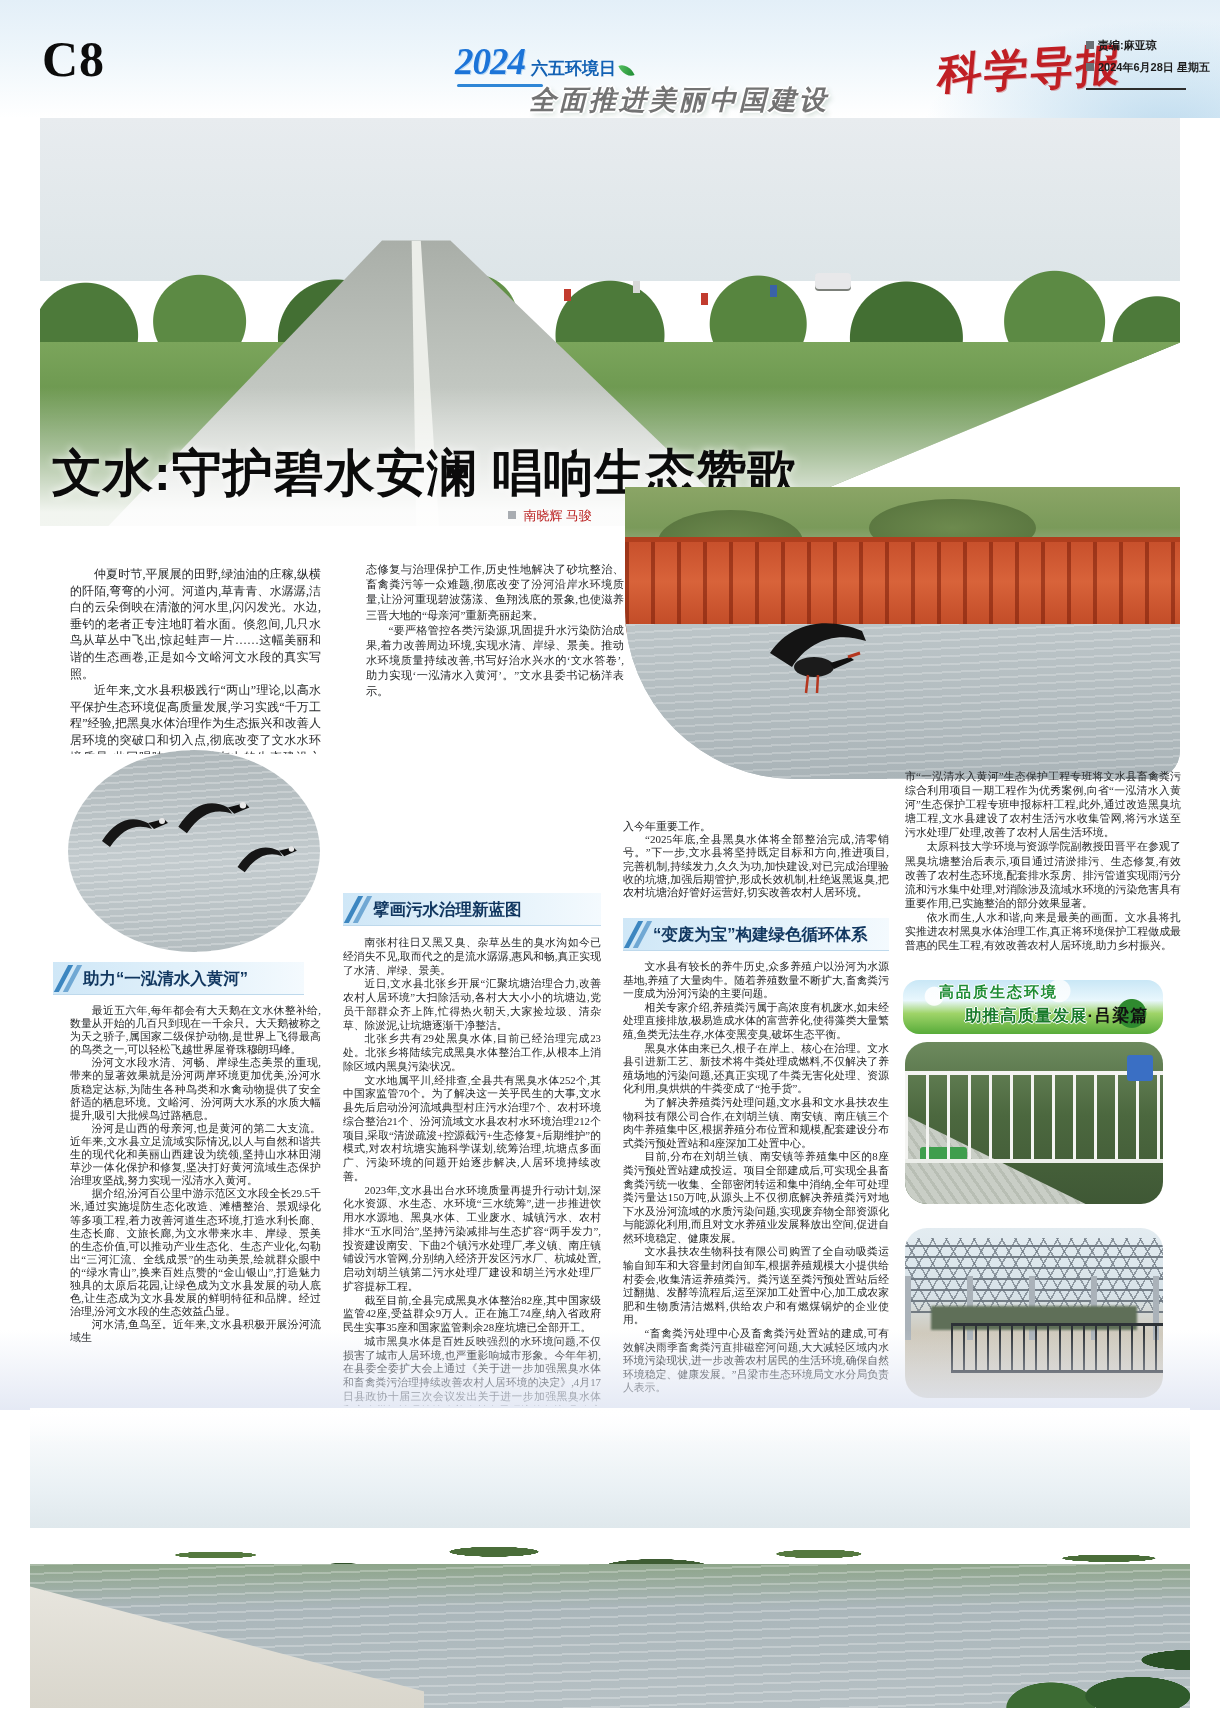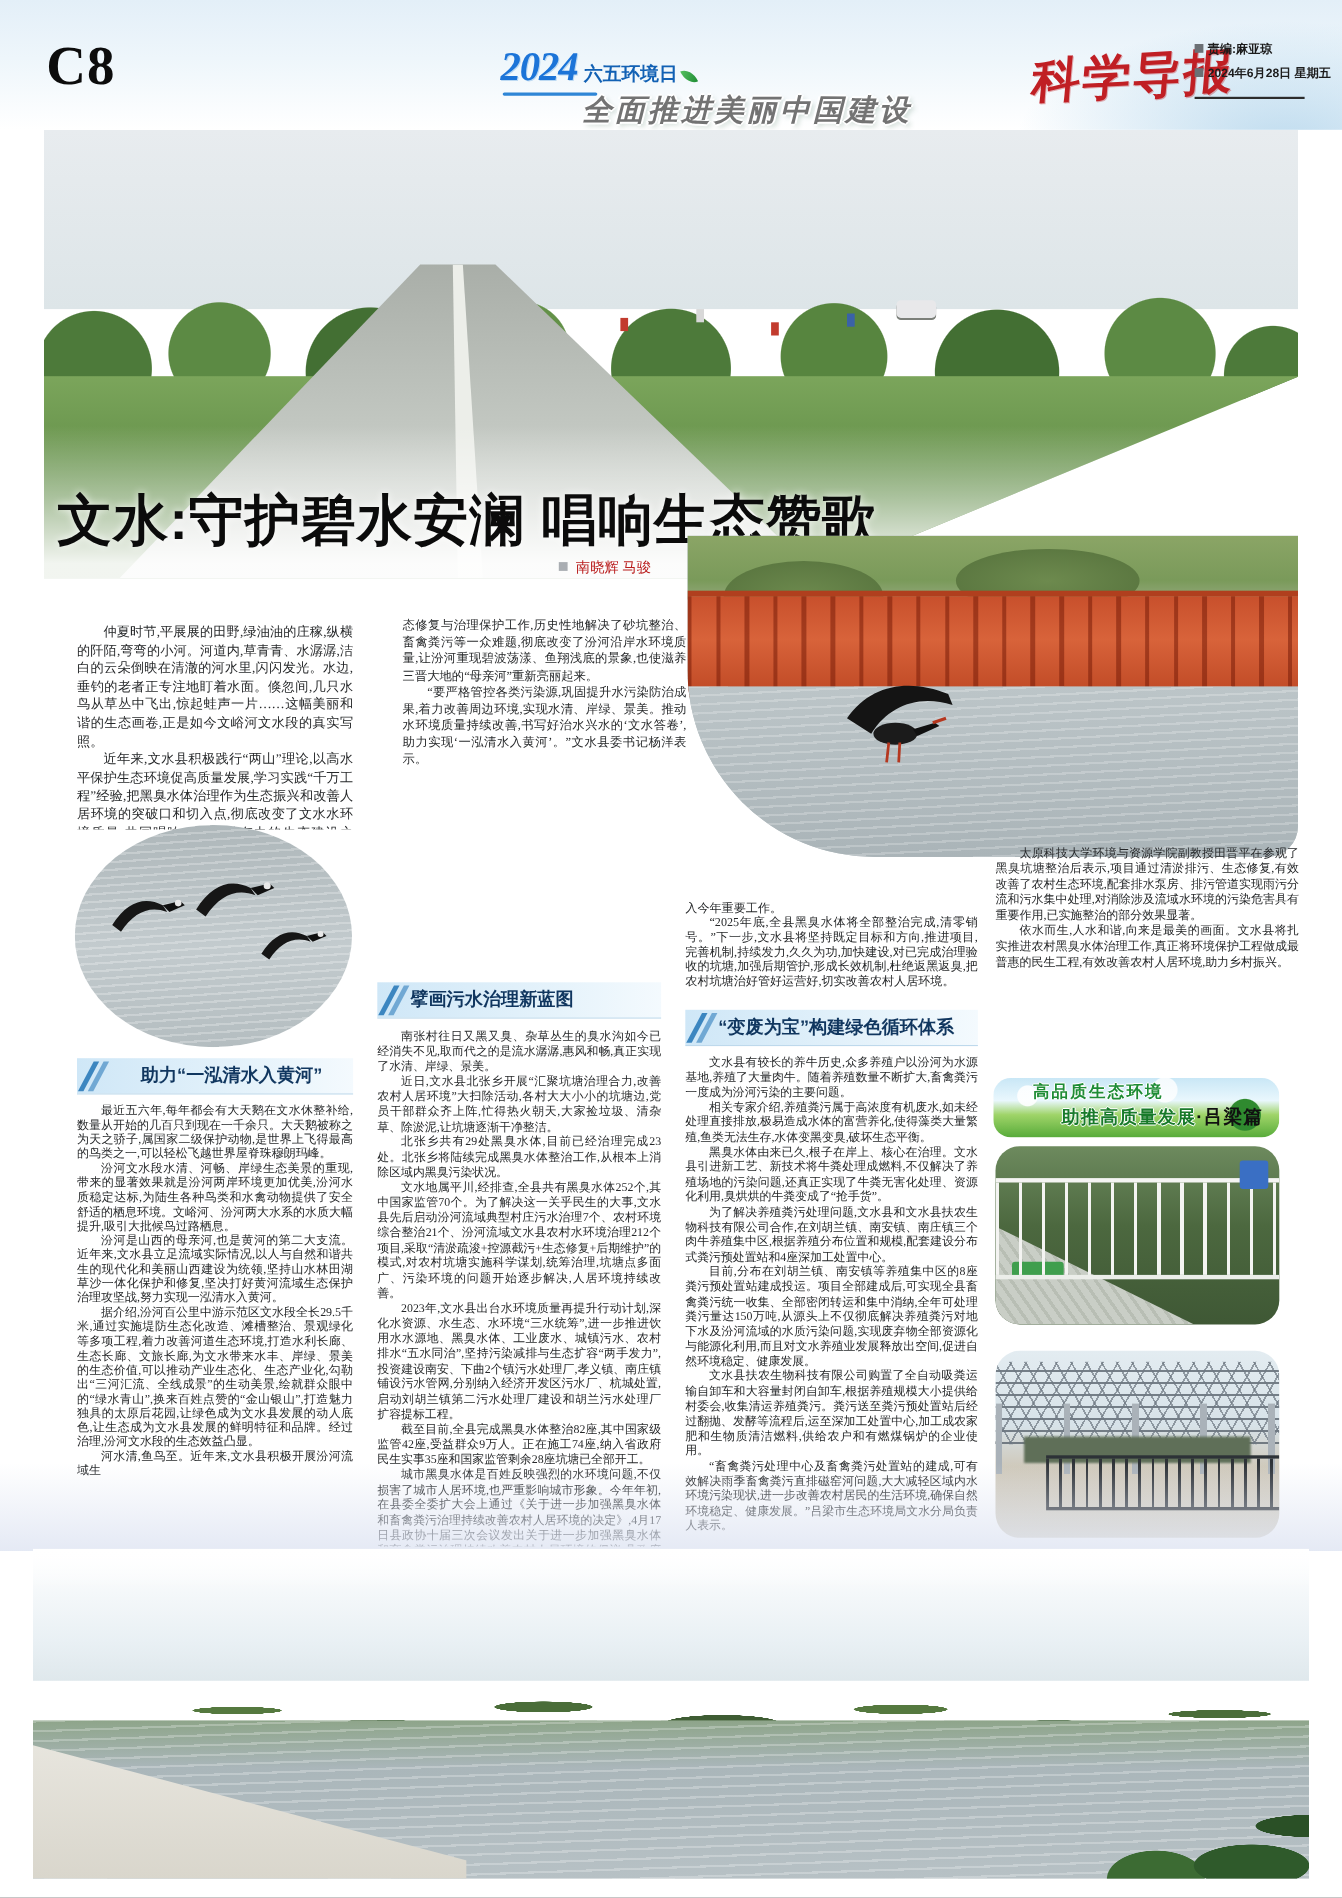--- a/index.html
+++ b/index.html
@@ -76,21 +76,21 @@
   .c3b{left:623px;top:960px;width:266px;height:446px;font-size:10.8px;line-height:13.6px;}
   .c4a{left:905px;top:769px;width:276px;height:200px;font-size:10.9px;line-height:14.1px;}
   
   .secbar{position:absolute;height:33px;background:linear-gradient(90deg,#cfe7f7,#e6f3fb 65%,#f4fafe);
      border-bottom:1px solid #bed9ec;font-family:"Liberation Sans",sans-serif;
      font-weight:800;font-size:16.5px;color:#10365f;line-height:33px;padding-left:30px;box-sizing:border-box;
      white-space:nowrap;}
   .secbar .sl1,.secbar .sl2{position:absolute;top:3px;width:5px;height:27px;background:#3c86c0;
      transform:skewX(-28deg);}
   .secbar .sl1{left:8px;} .secbar .sl2{left:17px;opacity:.65;}
-  .h1bar{left:70px;top:962px;width:251px;text-align:center;}
+  .h1bar{left:53px;top:962px;width:251px;}
   .h2bar{left:343px;top:893px;width:258px;}
   .h3bar{left:623px;top:918px;width:266px;}
   
   .circphoto{position:absolute;left:68px;top:750px;width:252px;height:202px;border-radius:50%;overflow:hidden;
      background:
        repeating-linear-gradient(176deg,rgba(255,255,255,.25) 0 2px,rgba(0,0,0,0) 2px 7px),
        linear-gradient(180deg,#aeb7ba 0%,#c3cbce 55%,#b4bdc0 100%);}
   
   .storkphoto{position:absolute;left:625px;top:487px;width:555px;height:292px;overflow:hidden;
      border-radius:0 0 28px 170px;background:#b6bfc2;}
@@ -294,20 +294,21 @@
     <p>文水县有较长的养牛历史,众多养殖户以汾河为水源基地,养殖了大量肉牛。随着养殖数量不断扩大,畜禽粪污一度成为汾河污染的主要问题。</p>
     <p>相关专家介绍,养殖粪污属于高浓度有机废水,如未经处理直接排放,极易造成水体的富营养化,使得藻类大量繁殖,鱼类无法生存,水体变黑变臭,破坏生态平衡。</p>
     <p>黑臭水体由来已久,根子在岸上、核心在治理。文水县引进新工艺、新技术将牛粪处理成燃料,不仅解决了养殖场地的污染问题,还真正实现了牛粪无害化处理、资源化利用,臭烘烘的牛粪变成了“抢手货”。</p>
     <p>为了解决养殖粪污处理问题,文水县和文水县扶农生物科技有限公司合作,在刘胡兰镇、南安镇、南庄镇三个肉牛养殖集中区,根据养殖分布位置和规模,配套建设分布式粪污预处置站和4座深加工处置中心。</p>
     <p>目前,分布在刘胡兰镇、南安镇等养殖集中区的8座粪污预处置站建成投运。项目全部建成后,可实现全县畜禽粪污统一收集、全部密闭转运和集中消纳,全年可处理粪污量达150万吨,从源头上不仅彻底解决养殖粪污对地下水及汾河流域的水质污染问题,实现废弃物全部资源化与能源化利用,而且对文水养殖业发展释放出空间,促进自然环境稳定、健康发展。</p>
     <p>文水县扶农生物科技有限公司购置了全自动吸粪运输自卸车和大容量封闭自卸车,根据养殖规模大小提供给村委会,收集清运养殖粪污。粪污送至粪污预处置站后经过翻拋、发酵等流程后,运至深加工处置中心,加工成农家肥和生物质清洁燃料,供给农户和有燃煤锅炉的企业使用。</p>
     <p>“畜禽粪污处理中心及畜禽粪污处置站的建成,可有效解决雨季畜禽粪污直排磁窑河问题,大大减轻区域内水环境污染现状,进一步改善农村居民的生活环境,确保自然环境稳定、健康发展。”吕梁市生态环境局文水分局负责人表示。</p>
   </div>
 
   <div class="col c4a">
+    <p class="noind">市“一泓清水入黄河”生态保护工程专班将文水县畜禽粪污综合利用项目一期工程作为优秀案例,向省“一泓清水入黄河”生态保护工程专班申报标杆工程,此外,通过改造黑臭坑塘工程,文水县建设了农村生活污水收集管网,将污水送至污水处理厂处理,改善了农村人居生活环境。</p>
     <p>太原科技大学环境与资源学院副教授田晋平在参观了黑臭坑塘整治后表示,项目通过清淤排污、生态修复,有效改善了农村生态环境,配套排水泵房、排污管道实现雨污分流和污水集中处理,对消除涉及流域水环境的污染危害具有重要作用,已实施整治的部分效果显著。</p>
     <p>依水而生,人水和谐,向来是最美的画面。文水县将扎实推进农村黑臭水体治理工作,真正将环境保护工程做成最普惠的民生工程,有效改善农村人居环境,助力乡村振兴。</p>
   </div>
 
   <div class="promo">
     <span class="l1">高品质生态环境</span>
     <span class="l2"><span>助推高质量发展</span><span class="l3">·吕梁篇</span></span>
   </div>
 
   <div class="pondphoto">

